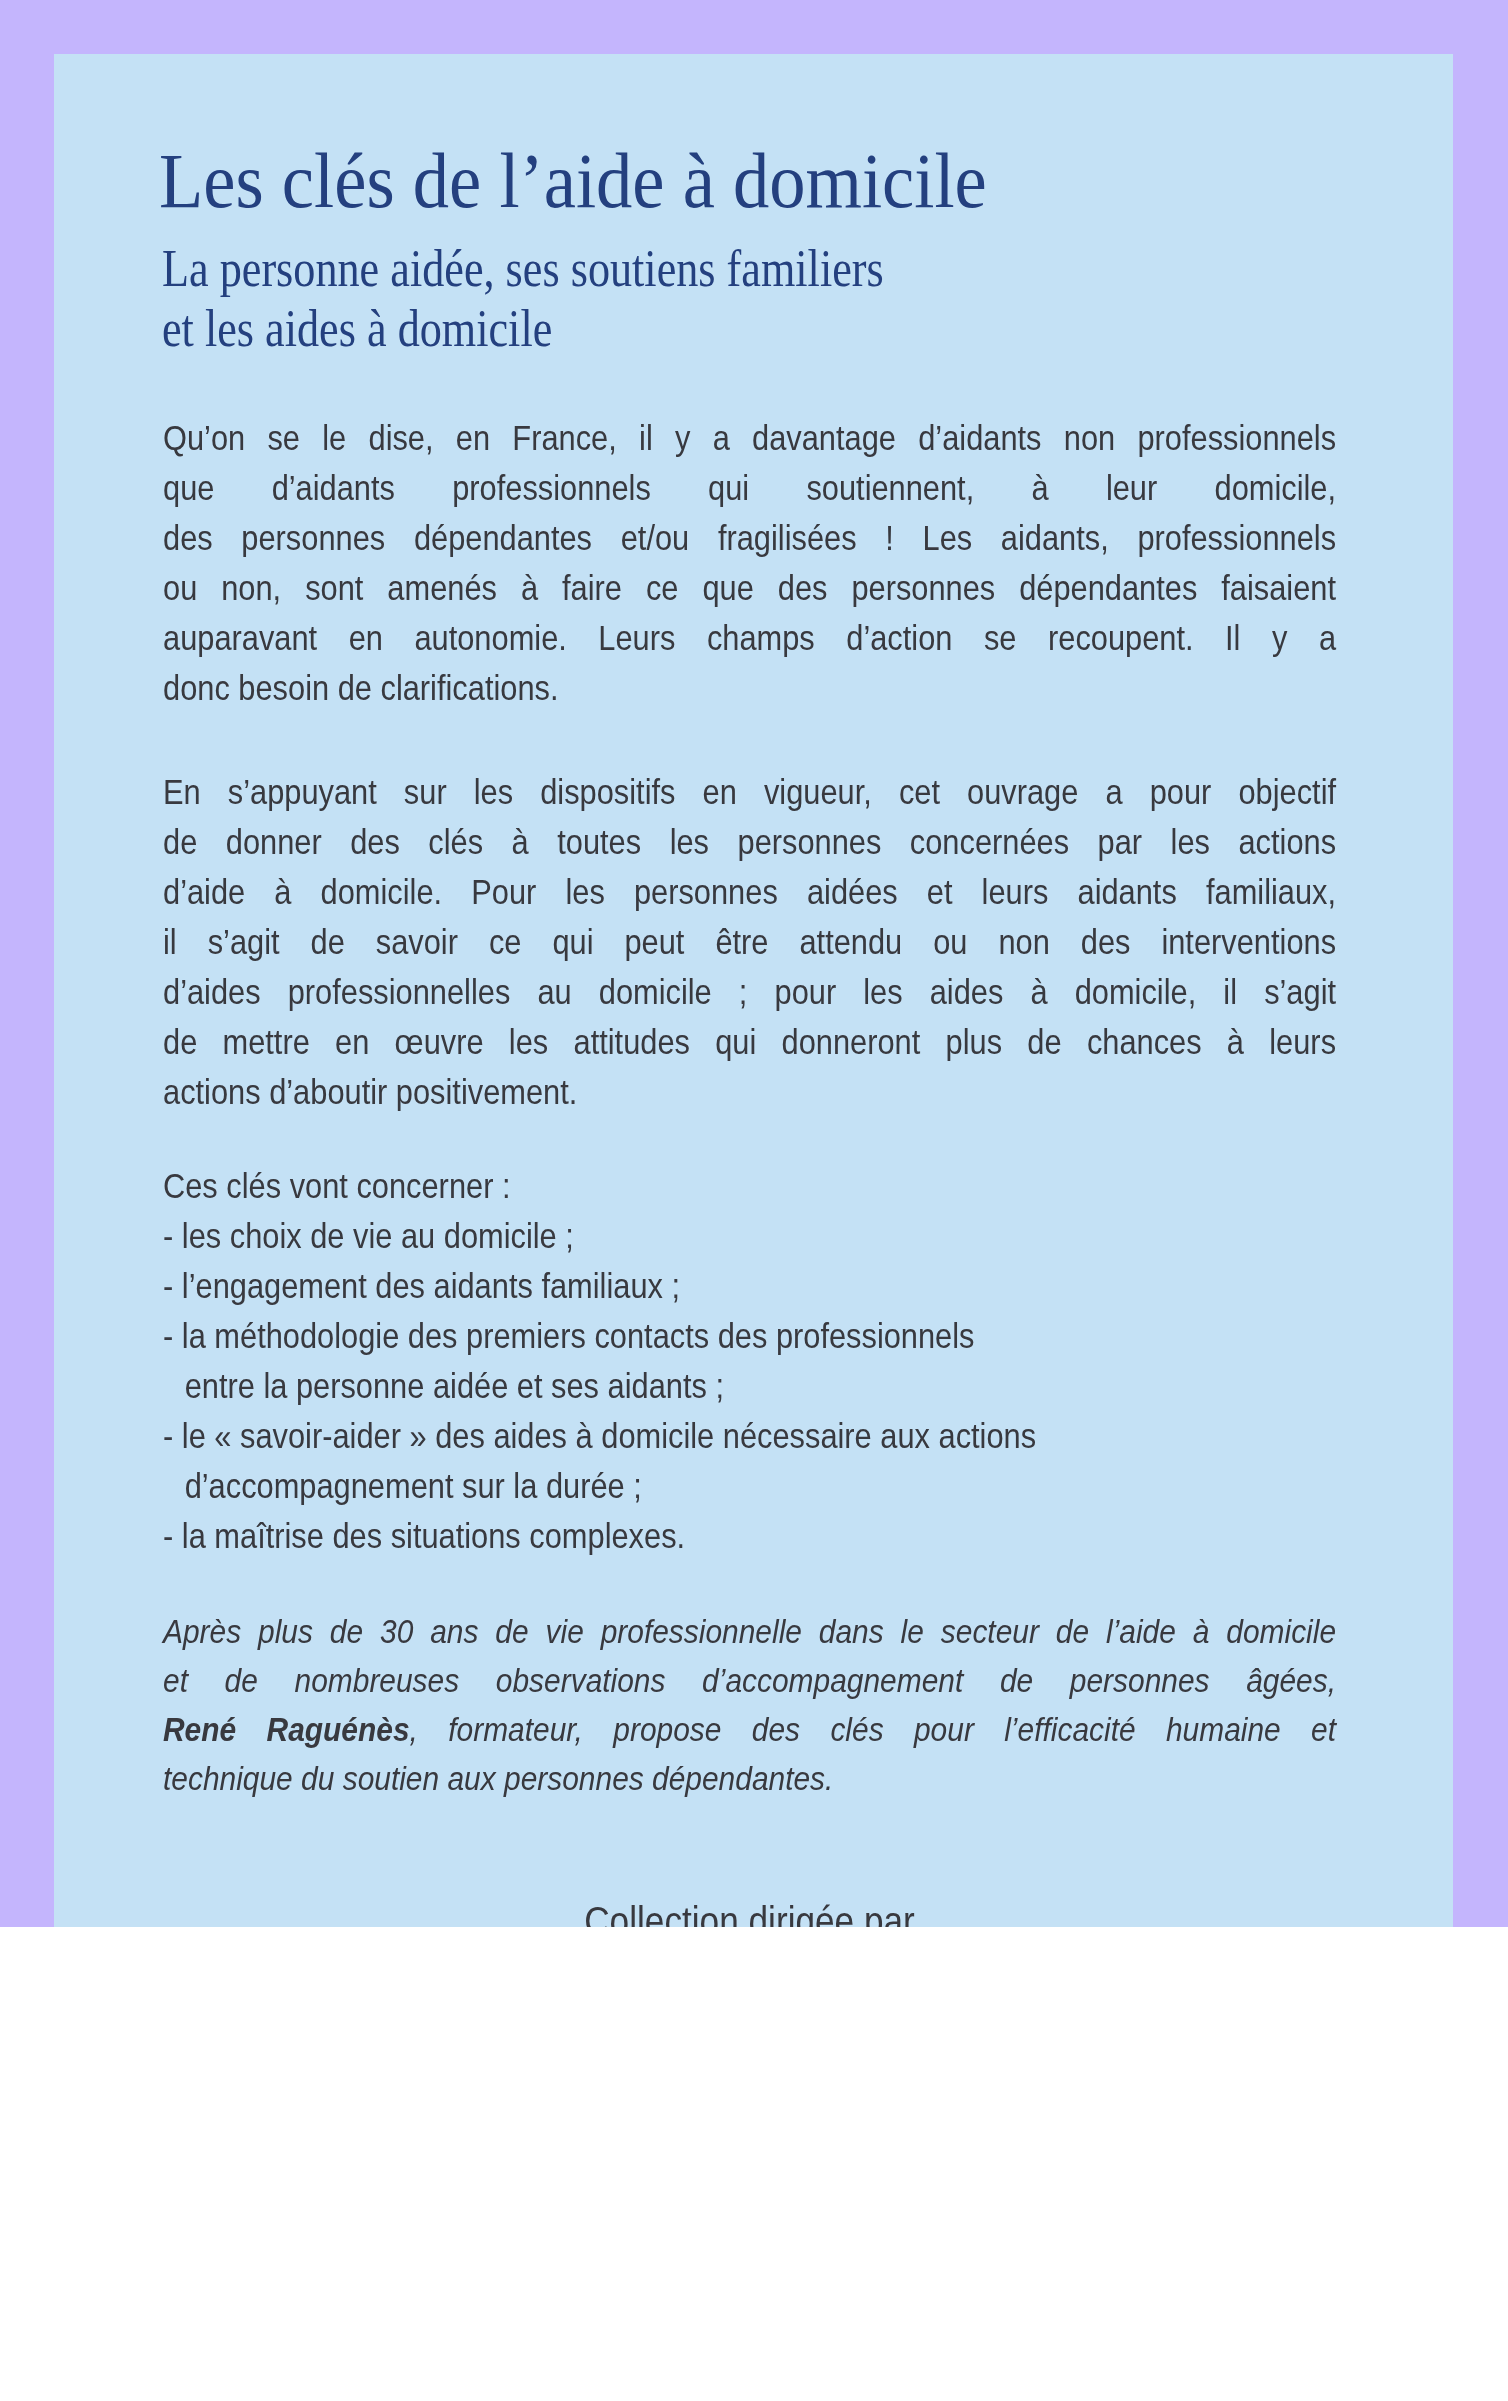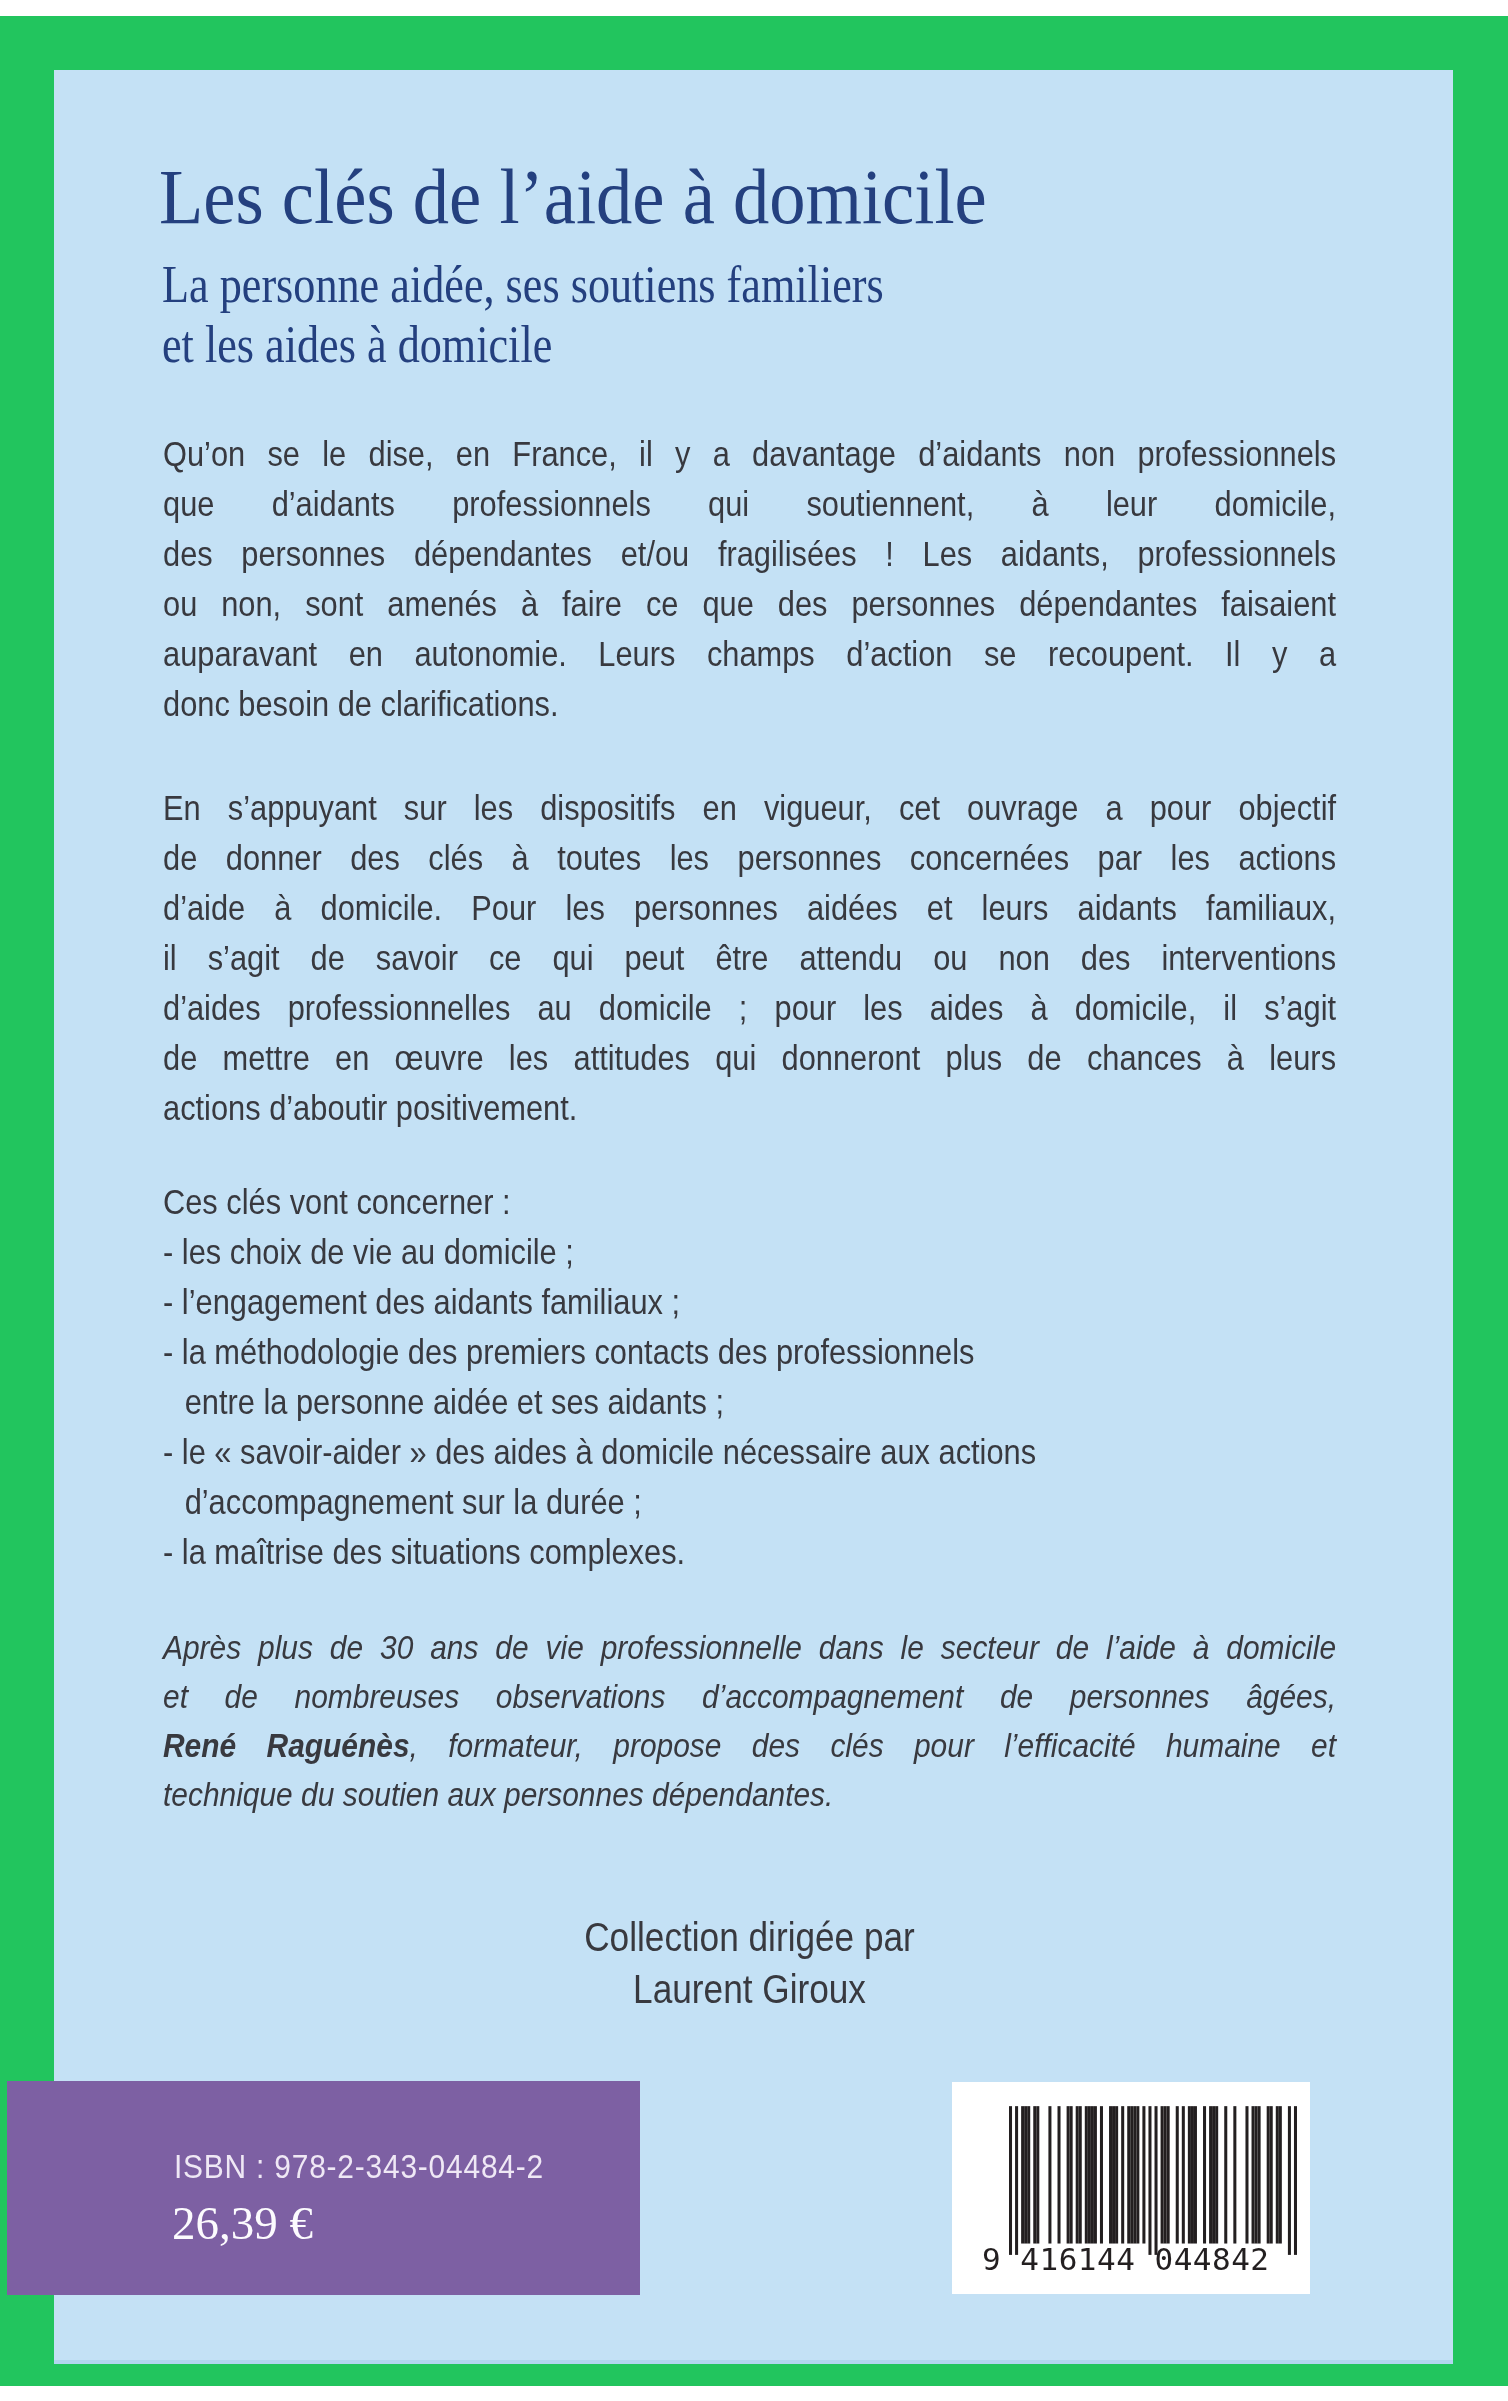--- a/index.html
+++ b/index.html
@@ -1,17 +1,17 @@
 <!DOCTYPE html>
 <html style="font-size:15px"><head>
 <meta charset="utf-8">
 <style>
   html,body{margin:0;padding:0;background:#ffffff;}
-  .page{position:relative;width:1508px;height:2370px;background:#22c55e;overflow:hidden;
-        font-family:"Liberation Sans",sans-serif;margin-top:16px;}
+  .page{position:relative;width:1508px;height:1927px;background:#c4b5fd;overflow:hidden;
+        font-family:"Liberation Sans",sans-serif;}
   .panel{position:absolute;left:54px;top:54px;width:1399px;height:2290px;background:#c4e1f5;
          border-bottom:4.7px solid #b2d6ef;}
   .title{position:absolute;left:159px;top:142px;margin:0;font-family:"Liberation Serif",serif;
          font-weight:normal;font-size:78px;line-height:1;color:#24407f;white-space:nowrap;
          transform:scaleX(0.93);transform-origin:0 0;}
   .subtitle{position:absolute;left:162px;top:239px;font-family:"Liberation Serif",serif;
          font-size:52px;line-height:60px;color:#24407f;white-space:nowrap;
          transform:scaleX(0.85);transform-origin:0 0;}
   .jpara{position:absolute;left:163px;width:1333px;transform:scaleX(0.88);transform-origin:0 0;
          font-size:35px;line-height:50px;color:#38393f;letter-spacing:0px;}

